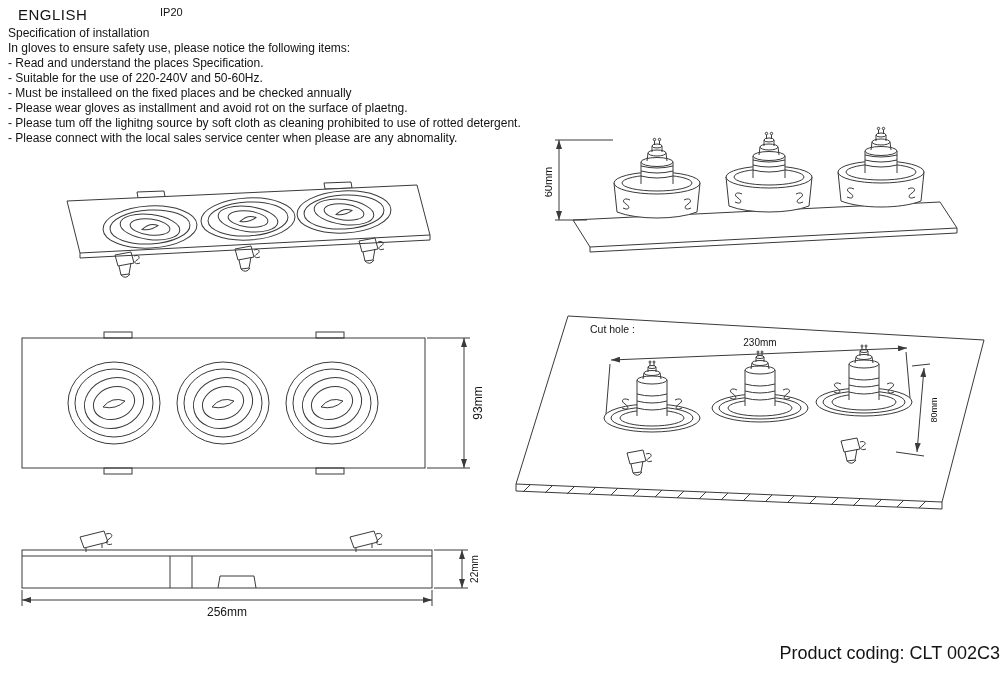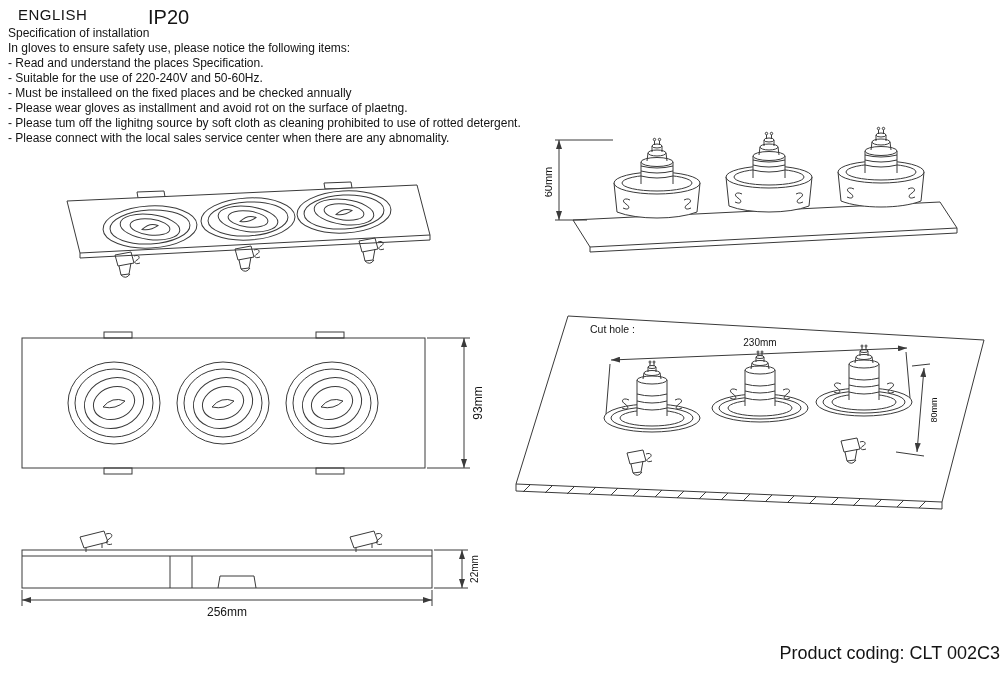--- a/index.html
+++ b/index.html
@@ -1,20 +1,20 @@
 <!DOCTYPE html>
 <html><head>
 <meta charset="utf-8">
 <style>
   *{box-sizing:border-box;}
   html,body{margin:0;padding:0;background:#ffffff;}
   .page{position:relative;width:1000px;height:682px;background:#fff;
         font-family:"Liberation Sans",sans-serif;color:#141414;overflow:hidden;}
   .lang{position:absolute;left:18px;top:6px;font-size:15px;letter-spacing:.5px;}
-  .ip{position:absolute;left:148px;top:6px;font-size:20px;}
+  .ip{position:absolute;left:160px;top:6px;font-size:11px;}
   .spec{position:absolute;left:8px;top:26px;font-size:12px;line-height:15px;white-space:nowrap;}
   .drawing{position:absolute;}
   svg{display:block;}
   svg text{font-family:"Liberation Sans",sans-serif;fill:#141414;stroke:none;}
   .footer{position:absolute;left:0;top:643px;width:100%;text-align:right;font-size:18px;}
 </style>
 </head>
 <body>
 
 <div class="page">
@@ -96,21 +96,21 @@
   <div class="ip">IP20</div>
 
   <div class="spec">
     <div>Specification of installation</div>
     <div>In gloves to ensure safety use, please notice the following items:</div>
     <div>- Read and understand the places Specification.</div>
     <div>- Suitable for the use of 220-240V and 50-60Hz.</div>
     <div>- Must be installeed on the fixed places and be checked annually</div>
     <div>- Please wear gloves as installment and avoid rot on the surface of plaetng.</div>
     <div>- Please tum off the lighitng source by soft cloth as cleaning prohibited to use of rotted detergent.</div>
-    <div>- Please connect with the local sales service center when there are any abnomality.</div>
+    <div>- Please connect with the local sales service center when please are any abnomality.</div>
   </div>
 
   <svg class="drawing" style="left:22px;top:170px" width="425" height="135" viewBox="0 0 425 135">
     <g stroke="#3a3a3a" fill="none" stroke-width="1">
       <path d="M116,28 L143,27 L142,21 L115,22 Z"></path>
       <path d="M303,19 L330,18 L329,12 L302,13 Z"></path>
       <path d="M45,31 L395,15 L408,65 L58,83 Z" fill="#fff"></path>
       <path d="M58,83 L58,88 L408,70 L408,65"></path>
       <g transform="translate(128,57) rotate(-3)">
           <use href="#pring"></use>

